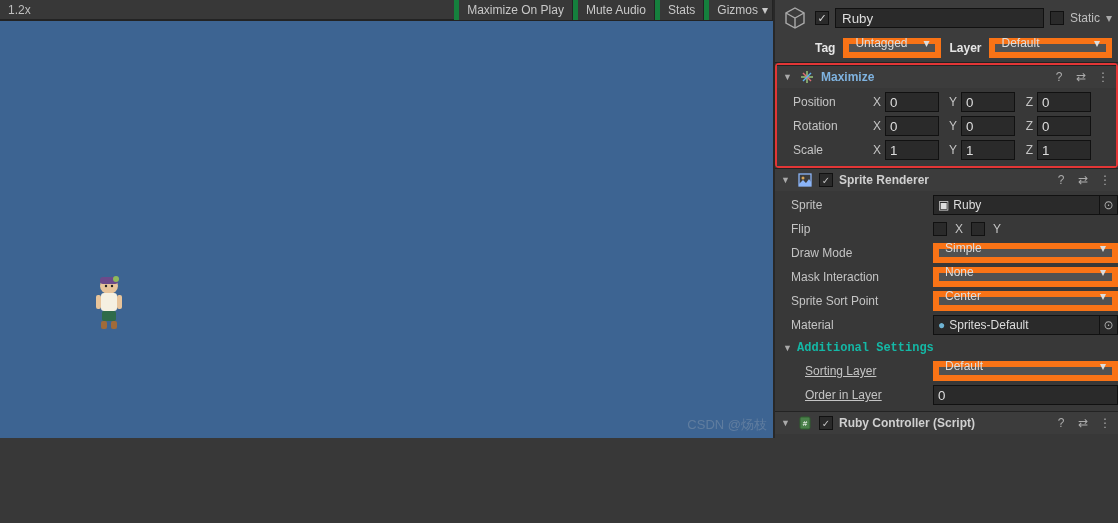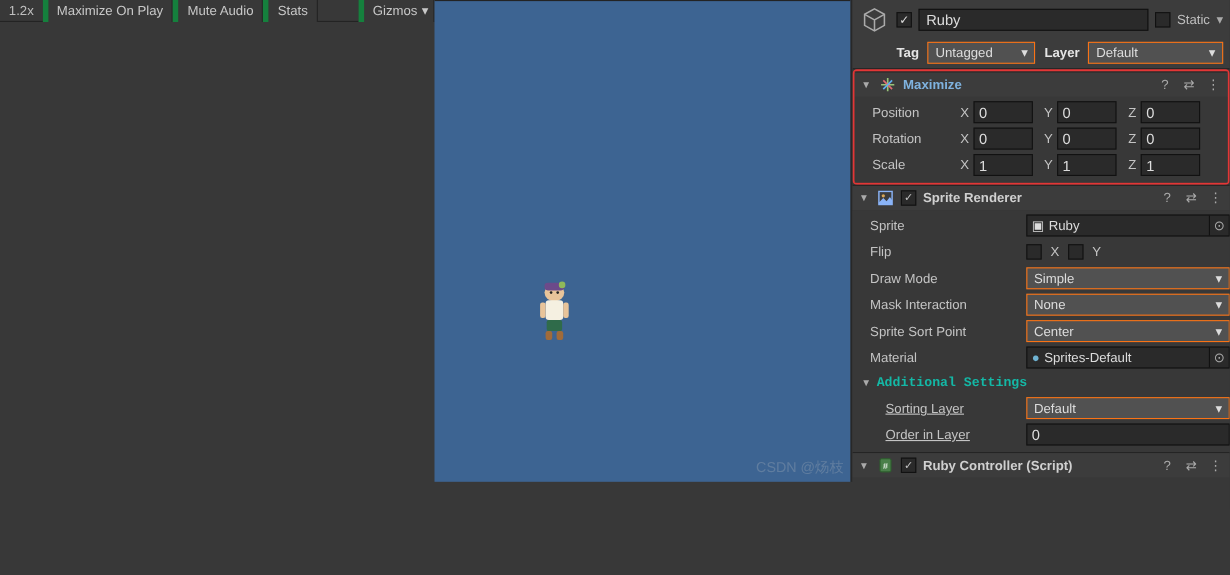--- a/index.html
+++ b/index.html
@@ -1,39 +1,39 @@
 <!DOCTYPE html>
 <html><head>
 <meta charset="utf-8">
 <style>
   * { box-sizing: border-box; margin: 0; padding: 0; font-family: Arial, Helvetica, sans-serif; }
   body { background: #383838; color: #c4c4c4; font-size: 12px; width: 1118px; height: 523px; overflow: hidden; display: flex; }
   
-  .left-panel { width: 775px; height: 438px; display: flex; border-right: 2px solid #282828; }
+  .left-panel { width: 775px; height: 438px; display: flex; flex-direction: column; border-right: 2px solid #282828; }
   .toolbar { height: 20px; background: #383838; display: flex; align-items: center; border-bottom: 1px solid #232323; }
   .zoom { padding: 0 8px; color: #bfbfbf; }
   .toolbar-spacer { flex: 1; }
   .toolbar-btn { padding: 2px 8px; background: #383838; color: #c8c8c8; border-left: 5px solid #15803d; border-right: 1px solid #232323; height: 20px; display: flex; align-items: center; cursor: pointer; }
-  .toolbar-btn.last { padding-right: 4px; margin-left: 37px; }
+  .toolbar-btn.last { padding-right: 4px; }
   .caret-down { margin-left: 4px; }
   .viewport { flex: 1; background: #3d6492; position: relative; border-top: 1px solid #232323; }
   .sprite { position: absolute; left: 92px; top: 254px; width: 34px; height: 56px; }
   
   .inspector { flex: 1; background: #383838; display: flex; flex-direction: column; overflow: hidden; }
   
   .hdr { padding: 4px 6px; display: flex; flex-direction: column; gap: 6px; background: #3c3c3c; border-bottom: 1px solid #232323; }
   .hdr-row1 { display: flex; align-items: center; gap: 6px; }
   .cube-icon { width: 28px; height: 28px; display: flex; align-items: center; justify-content: center; }
   .active-check { width: 14px; height: 14px; background: #2a2a2a; border: 1px solid #111; display: flex; align-items: center; justify-content: center; color: #ddd; font-size: 11px; }
   .name-field { flex: 1; background: #2a2a2a; border: 1px solid #111; color: #ddd; padding: 2px 6px; height: 20px; }
   .static-box { width: 14px; height: 14px; background: #2a2a2a; border: 1px solid #111; }
   .static-lbl { color: #bfbfbf; }
   .hdr-row2 { display: flex; align-items: center; gap: 8px; padding-left: 34px; }
   .mini-label { color: #e5e5e5; font-weight: bold; }
-  .dropdown { background: #515151; border: 1px solid #f97316; color: #ddd; padding: 2px 6px; height: 20px; display: flex; align-items: flex-start; justify-content: space-between; gap: 6px; cursor: pointer; }
+  .dropdown { background: #515151; border: 6px solid #f97316; color: #ddd; padding: 2px 6px; height: 20px; display: flex; align-items: flex-end; justify-content: space-between; gap: 6px; cursor: pointer; }
   .tag-dd { width: 98px; }
   .layer-dd { flex: 1; }
   
   .component { border-top: 1px solid #232323; }
   .comp-header { display: flex; align-items: center; gap: 6px; padding: 3px 6px; background: #3c3c3c; }
   .foldout { color: #aaa; font-size: 9px; width: 10px; cursor: pointer; }
   .comp-icon { width: 16px; height: 16px; display: flex; align-items: center; justify-content: center; }
   .comp-enable { width: 14px; height: 14px; background: #2a2a2a; border: 1px solid #111; display: flex; align-items: center; justify-content: center; font-size: 10px; }
   .comp-title { font-weight: bold; color: #d0d0d0; }
   .comp-tools { margin-left: auto; display: flex; gap: 8px; color: #aaa; }

